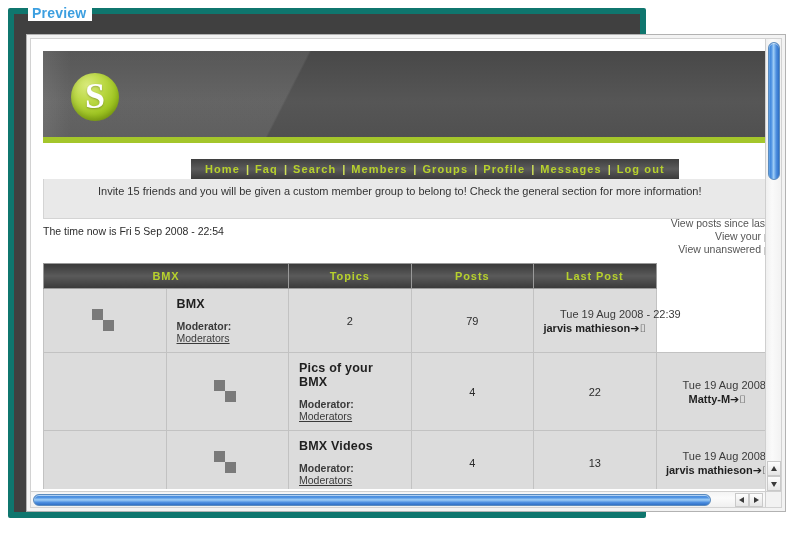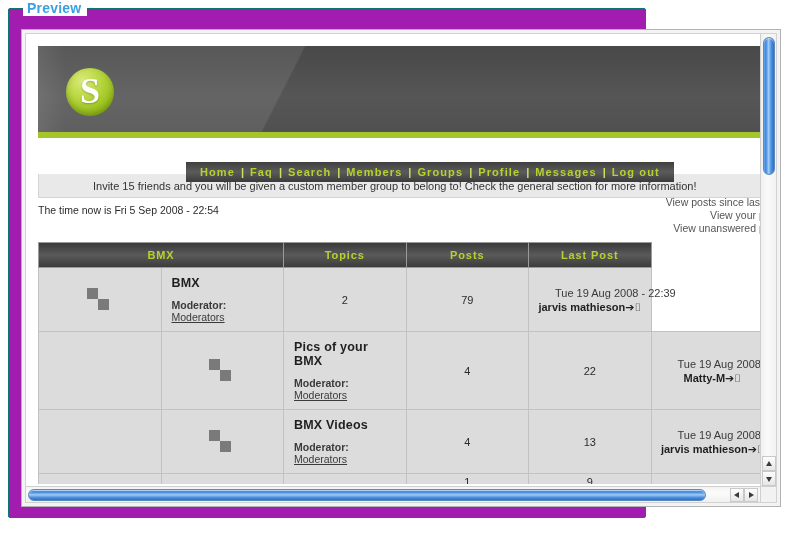--- a/index.html
+++ b/index.html
@@ -14,24 +14,24 @@
     height: 533px;
     overflow: hidden;
     background: #ffffff;
   }
 
   
   .fieldset-wrap {
     position: absolute;
     left: 8px; top: 8px;
     width: 638px; height: 510px;
-    border: 1px solid #0f766e;
+    border: 6px solid #0f766e;
     border-radius: 2px;
     box-sizing: border-box;
-    background: #a21caf;
+    background: #404040;
   }
   .fieldset-legend {
     position: absolute;
     left: 14px; top: -9px;
     background: #ffffff;
     padding: 0 6px 0 4px;
     color: #3c9fe0;
     font-size: 14px;
     font-weight: bold;
     letter-spacing: .2px;
@@ -113,21 +113,21 @@
   }
 
   
   .navwrap {
     position: relative;
     height: 20px;
     margin-top: 16px;
   }
   .nav {
     position: absolute;
-    left: 160px; top: 8px;
+    left: 160px; top: 0;
     height: 20px;
     padding: 0 8px;
     background: linear-gradient(180deg, #3f3f3f 0%, #5b5b5b 50%, #3b3b3b 100%);
     display: flex;
     align-items: center;
     box-sizing: border-box;
   }
   .nav a {
     color: #b7d12d;
     font-size: 11px;
@@ -153,21 +153,21 @@
     font-weight: bold;
     color: #222222;
     background: linear-gradient(180deg, #fcfcfc 0%, #eaeaea 100%);
     border: 1px solid #d4d4d4;
     border-bottom: none;
     box-sizing: border-box;
     letter-spacing: .3px;
   }
   .announce-body {
     margin: 0 12px;
-    padding: 6px 12px 5px 54px;
+    padding: 6px 12px 21px 54px;
     font-size: 11px;
     color: #333333;
     background: #e9e9e9;
     border: 1px solid #d4d4d4;
     border-top: none;
     box-sizing: border-box;
   }
 
   
   .visitrow {

